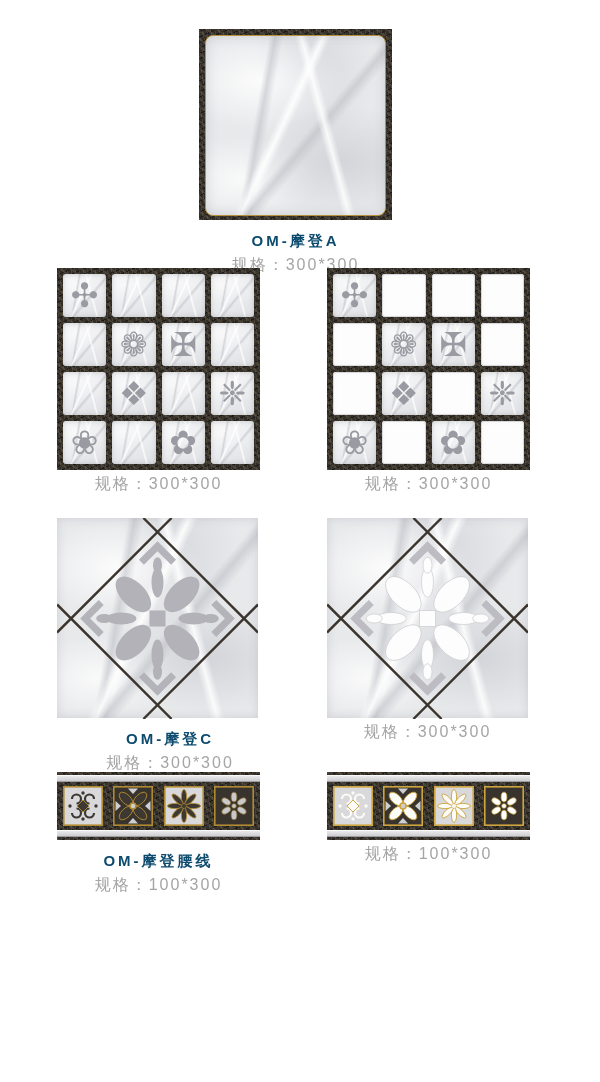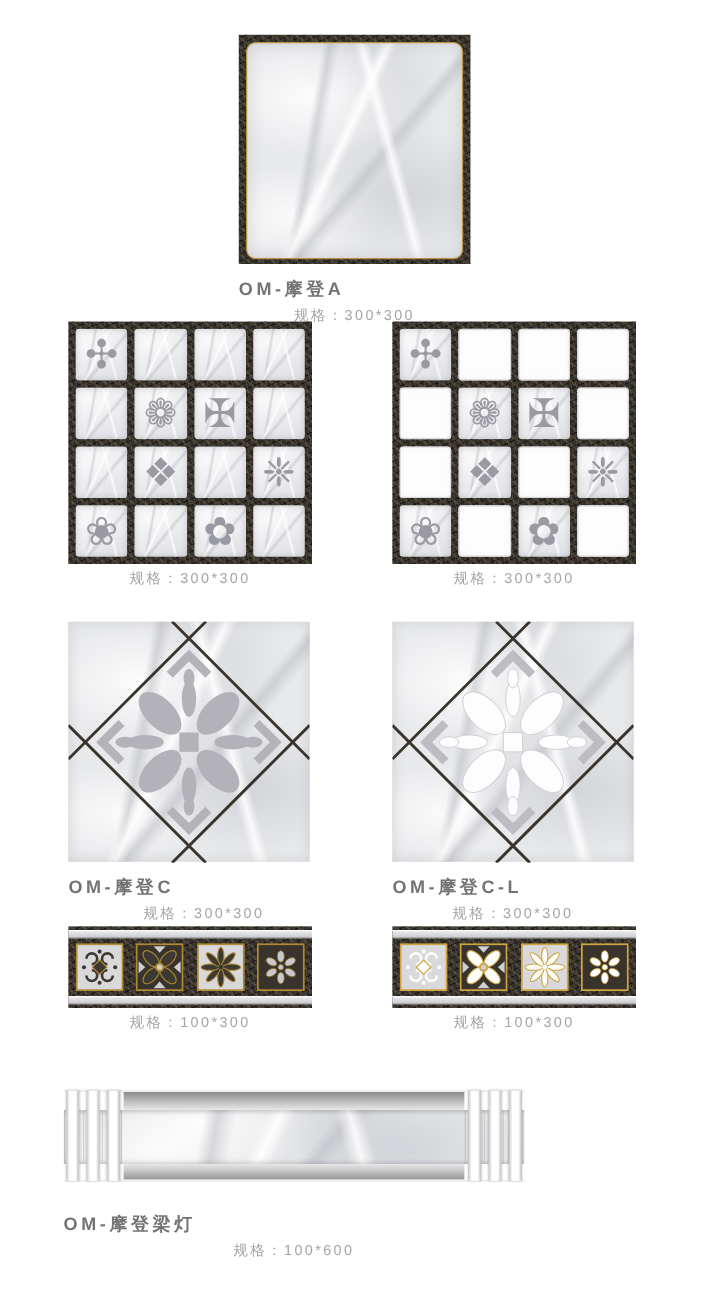--- a/index.html
+++ b/index.html
@@ -22,23 +22,23 @@
   .grout{
     background-color:#322e29;
     background-image:
       repeating-linear-gradient(37deg, rgba(122,106,78,.32) 0 2px, rgba(0,0,0,0) 2px 6px),
       repeating-linear-gradient(-24deg, rgba(0,0,0,.45) 0 1px, rgba(0,0,0,0) 1px 5px),
       repeating-linear-gradient(80deg, rgba(165,152,122,.18) 0 1px, rgba(0,0,0,0) 1px 4px);
   }
 
   
   .product{position:absolute;}
-  .pname{margin-top:12px;text-align:left;font-size:15px;font-weight:bold;
-         letter-spacing:3px;color:#737373;white-space:nowrap;}
-  .pspec{margin-top:4px;text-align:center;font-size:12px;letter-spacing:2px;color:#a5a5a5;white-space:nowrap;}
+  .pname{margin-top:12px;text-align:center;font-size:15px;font-weight:bold;
+         letter-spacing:3px;color:#0c4a6e;white-space:nowrap;}
+  .pspec{margin-top:4px;text-align:center;font-size:16px;letter-spacing:2px;color:#a5a5a5;white-space:nowrap;}
 
   
   .tileA{width:193px;height:191px;padding:6px;box-sizing:border-box;}
   .tileA-inner{height:100%;border:1px solid #b5913f;border-radius:8px;
                box-shadow:inset 0 0 12px rgba(140,142,152,.3);}
 
   
   .mosaic{width:203px;height:202px;box-sizing:border-box;padding:6px;
           display:grid;grid-template-columns:repeat(4,1fr);grid-template-rows:repeat(4,1fr);gap:6px;}
   .mcell{position:relative;border-radius:3px;box-shadow:inset 0 0 5px rgba(120,122,130,.35);}
@@ -233,21 +233,20 @@
           <ellipse class="c-motif" cx="64" cy="100" rx="15" ry="6"></ellipse>
           <ellipse class="c-motif" cx="136" cy="100" rx="15" ry="6"></ellipse>
           <ellipse class="c-motif" cx="100" cy="47" rx="4.5" ry="8"></ellipse>
           <ellipse class="c-motif" cx="100" cy="153" rx="4.5" ry="8"></ellipse>
           <ellipse class="c-motif" cx="47" cy="100" rx="8" ry="4.5"></ellipse>
           <ellipse class="c-motif" cx="153" cy="100" rx="8" ry="4.5"></ellipse>
           <rect class="c-motif" x="92" y="92" width="16" height="16"></rect>
         </g>
       </svg>
     </div>
-    <div class="pname">OM-摩登C-L</div>
     <div class="pspec">规格：300*300</div>
   </div>
 
   <div class="product" style="left:57px;top:772px;width:203px;">
     <div class="waist grout">
       <div class="wband top"></div>
       <div class="wband bot"></div>
       <div class="wmeds">
         <svg class="med" viewBox="0 0 40 40">
           <rect class="med-bg-light med-goldstroke" x="0.8" y="0.8" width="38.4" height="38.4"></rect>
@@ -294,20 +293,21 @@
             <ellipse class="med-dots" cx="20" cy="11" rx="2.9" ry="4.8" transform="rotate(60 20 20)"></ellipse>
             <ellipse class="med-dots" cx="20" cy="11" rx="2.9" ry="4.8" transform="rotate(120 20 20)"></ellipse>
             <ellipse class="med-dots" cx="20" cy="11" rx="2.9" ry="4.8" transform="rotate(180 20 20)"></ellipse>
             <ellipse class="med-dots" cx="20" cy="11" rx="2.9" ry="4.8" transform="rotate(240 20 20)"></ellipse>
             <ellipse class="med-dots" cx="20" cy="11" rx="2.9" ry="4.8" transform="rotate(300 20 20)"></ellipse>
           </g>
           <circle class="med-dots" cx="20" cy="20" r="2.3"></circle>
         </svg>
       </div>
     </div>
+    <div class="pname">OM-摩登腰线</div>
     <div class="pspec">规格：100*300</div>
   </div>
 
   <div class="product" style="left:327px;top:772px;width:203px;">
     <div class="waist grout lit">
       <div class="wband top"></div>
       <div class="wband bot"></div>
       <div class="wmeds">
         <svg class="med" viewBox="0 0 40 40">
           <rect class="med-bg-light med-goldstroke" x="0.8" y="0.8" width="38.4" height="38.4"></rect>
@@ -357,33 +357,14 @@
             <ellipse class="med-dots" cx="20" cy="11" rx="2.9" ry="4.8" transform="rotate(240 20 20)"></ellipse>
             <ellipse class="med-dots" cx="20" cy="11" rx="2.9" ry="4.8" transform="rotate(300 20 20)"></ellipse>
           </g>
           <circle class="med-dots" cx="20" cy="20" r="2.3"></circle>
         </svg>
       </div>
     </div>
     <div class="pspec">规格：100*300</div>
   </div>
 
-  <div class="product" style="left:53px;top:908px;width:384px;">
-    <div class="beam" style="position:relative;">
-      <div class="beam-edge top"></div>
-      <div class="beam-shadow-top"></div>
-      <div class="beam-marble marble"></div>
-      <div class="beam-groove left"></div>
-      <div class="beam-groove right"></div>
-      <div class="beam-shadow-bot"></div>
-      <div class="beam-edge bot"></div>
-      <div class="bbar" style="left:2px;"></div>
-      <div class="bbar" style="left:19px;"></div>
-      <div class="bbar" style="left:36px;"></div>
-      <div class="bbar" style="right:36px;"></div>
-      <div class="bbar" style="right:19px;"></div>
-      <div class="bbar" style="right:2px;"></div>
-    </div>
-    <div class="pname" style="margin-top:26px;">OM-摩登梁灯</div>
-    <div class="pspec">规格：100*600</div>
-  </div>
 
 </div>
 
 </body></html>

